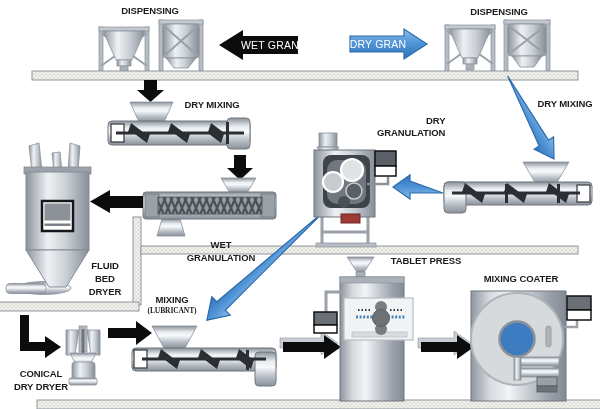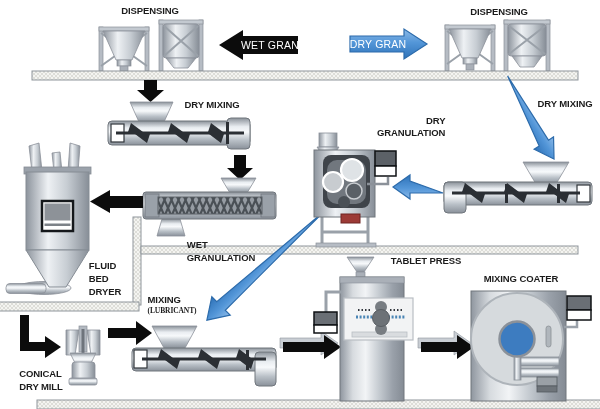--- a/index.html
+++ b/index.html
@@ -1,20 +1,20 @@
 <!DOCTYPE html>
 <html><head>
 <meta charset="utf-8">
 <style>
   html,body{margin:0;padding:0;background:#ffffff;}
   #stage{position:relative;width:600px;height:409px;background:#ffffff;overflow:hidden;
          font-family:"Liberation Sans",sans-serif;}
   #scene{position:absolute;left:0;top:0;}
   .lbl{position:absolute;transform:translateX(-50%);font-weight:bold;font-size:9.5px;
-       color:#1b1b1b;white-space:nowrap;line-height:13px;letter-spacing:-0.1px;}
+       color:#1b1b1b;white-space:nowrap;text-align:center;line-height:13px;letter-spacing:-0.1px;}
   .lbl.left{transform:none;text-align:right;}
   .arrow-lbl{position:absolute;transform:translate(-50%,-50%);font-weight:normal;font-size:10.5px;
        color:#ffffff;white-space:nowrap;letter-spacing:0.2px;}
   .sub{font-size:7.5px;font-family:Liberation Serif, serif;}
 </style>
 </head>
 <body>
 
 <div id="stage">
 
@@ -299,19 +299,19 @@
   <div>DRYER</div>
 </div>
 
 <div class="lbl" style="left:172px;top:294px;line-height:11px">
   <div>MIXING</div>
   <div class="sub">(LUBRICANT)</div>
 </div>
 
 <div class="lbl" style="left:41px;top:367px">
   <div>CONICAL</div>
-  <div>DRY MILL</div>
+  <div>DRY DRYER</div>
 </div>
 
 <div class="lbl" style="left:426px;top:254px">TABLET PRESS</div>
 <div class="lbl" style="left:521px;top:272px">MIXING COATER</div>
 
 </div>
 
 </body></html>

